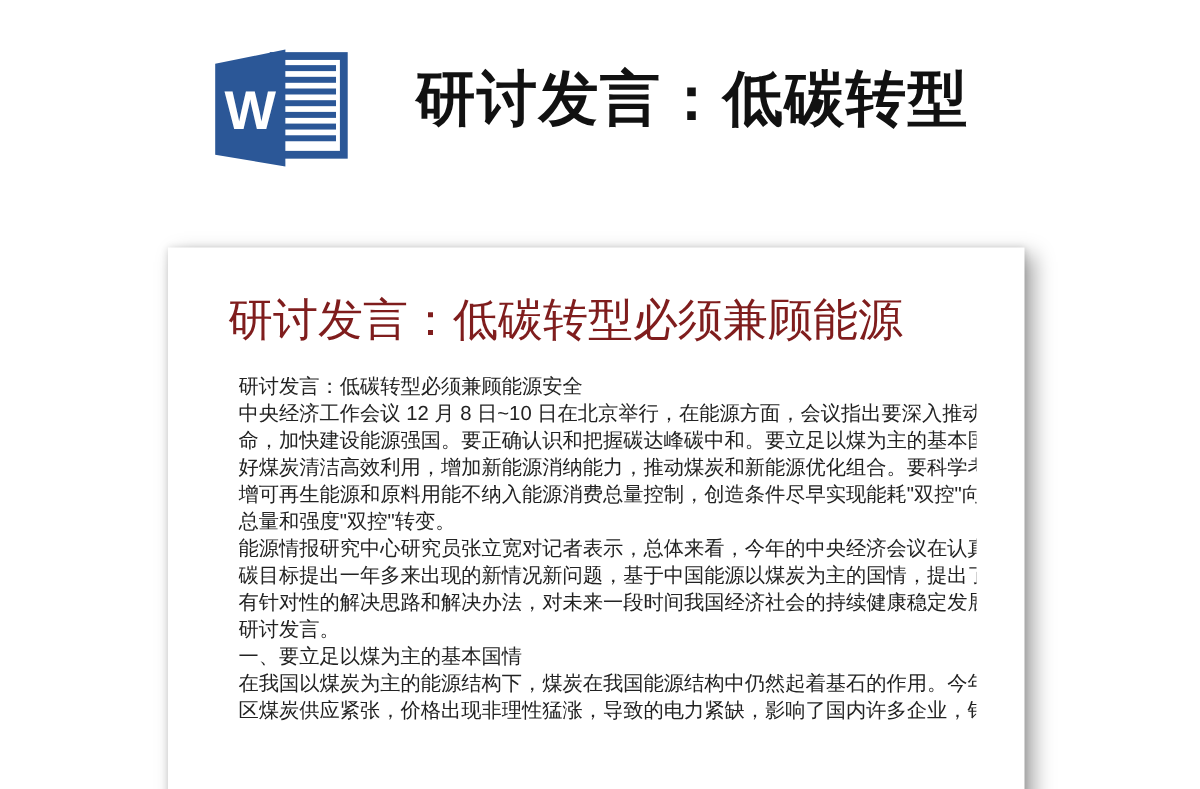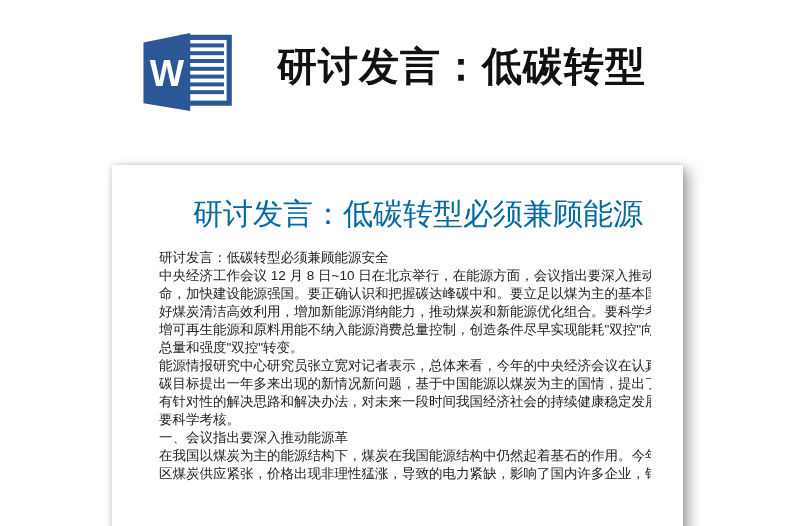--- a/index.html
+++ b/index.html
@@ -51,26 +51,26 @@
     left: 112px;
     top: 165px;
     width: 571px;
     height: 400px;
     background: #ffffff;
     overflow: hidden;
     box-shadow: 0 0 5px rgba(0,0,0,0.16), 6px 5px 13px rgba(0,0,0,0.35);
   }
   .doc-title {
     margin: 0;
-    padding: 25px 40px 0 56px;
-    text-align: right;
+    padding: 25px 40px 0 40px;
+    text-align: left;
     font-size: 30px;
     line-height: 48px;
     font-weight: 400;
-    color: #0369a1;
+    color: #7f1d1d;
   }
   .doc-title .d-line { display: block; }
   .doc-body {
     margin: 11px 32px 0 47px;
     font-size: 13.5px;
     line-height: 18px;
     color: #222222;
   }
   .doc-body .line {
     white-space: nowrap;
@@ -112,20 +112,20 @@
     <div class="doc-body">
       <div class="line">研讨发言：低碳转型必须兼顾能源安全</div>
       <div class="line">中央经济工作会议 12 月 8 日~10 日在北京举行，在能源方面，会议指出要深入推动能源革</div>
       <div class="line">命，加快建设能源强国。要正确认识和把握碳达峰碳中和。要立足以煤为主的基本国情，抓</div>
       <div class="line">好煤炭清洁高效利用，增加新能源消纳能力，推动煤炭和新能源优化组合。要科学考核，新</div>
       <div class="line">增可再生能源和原料用能不纳入能源消费总量控制，创造条件尽早实现能耗"双控"向碳排放</div>
       <div class="line">总量和强度"双控"转变。</div>
       <div class="line">能源情报研究中心研究员张立宽对记者表示，总体来看，今年的中央经济会议在认真研究双</div>
       <div class="line">碳目标提出一年多来出现的新情况新问题，基于中国能源以煤炭为主的国情，提出了一系列</div>
       <div class="line">有针对性的解决思路和解决办法，对未来一段时间我国经济社会的持续健康稳定发展具有重</div>
-      <div class="line">要科学考核。</div>
-      <div class="line">一、会议指出要深入推动能源革</div>
+      <div class="line">研讨发言。</div>
+      <div class="line">一、要立足以煤为主的基本国情</div>
       <div class="line">在我国以煤炭为主的能源结构下，煤炭在我国能源结构中仍然起着基石的作用。今年一些地</div>
       <div class="line">区煤炭供应紧张，价格出现非理性猛涨，导致的电力紧缺，影响了国内许多企业，针对今年</div>
     </div>
   </section>
 
 </div>
 
 </body></html>

